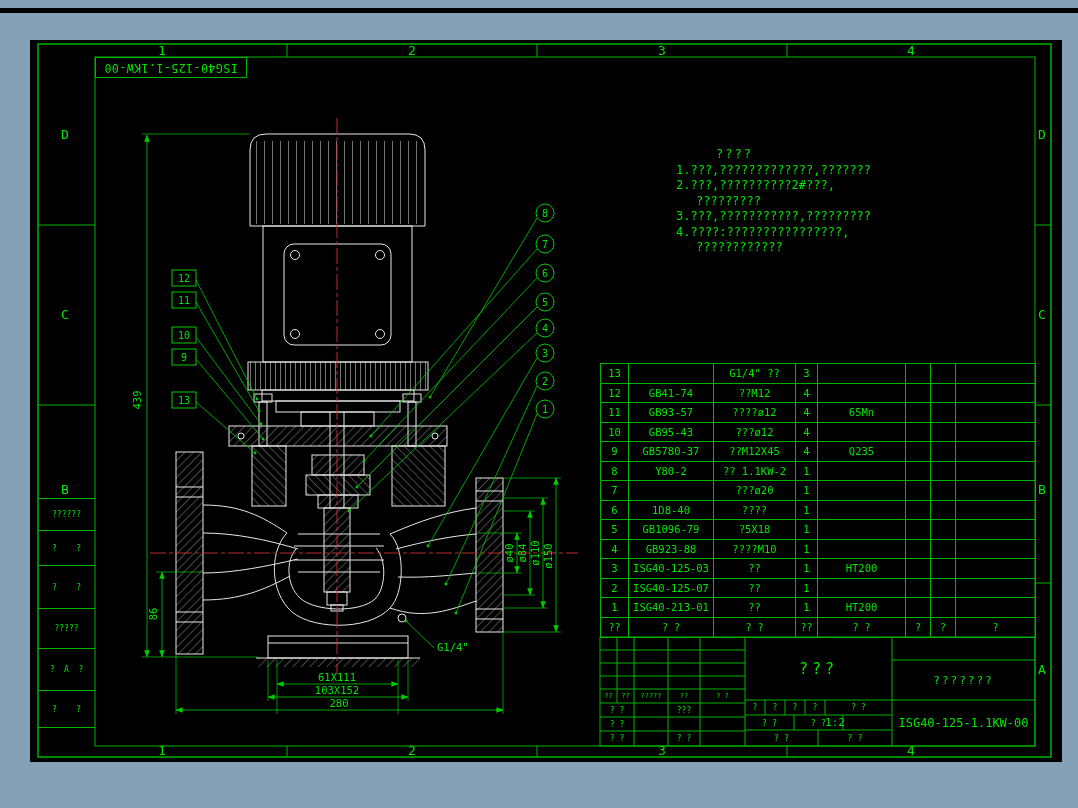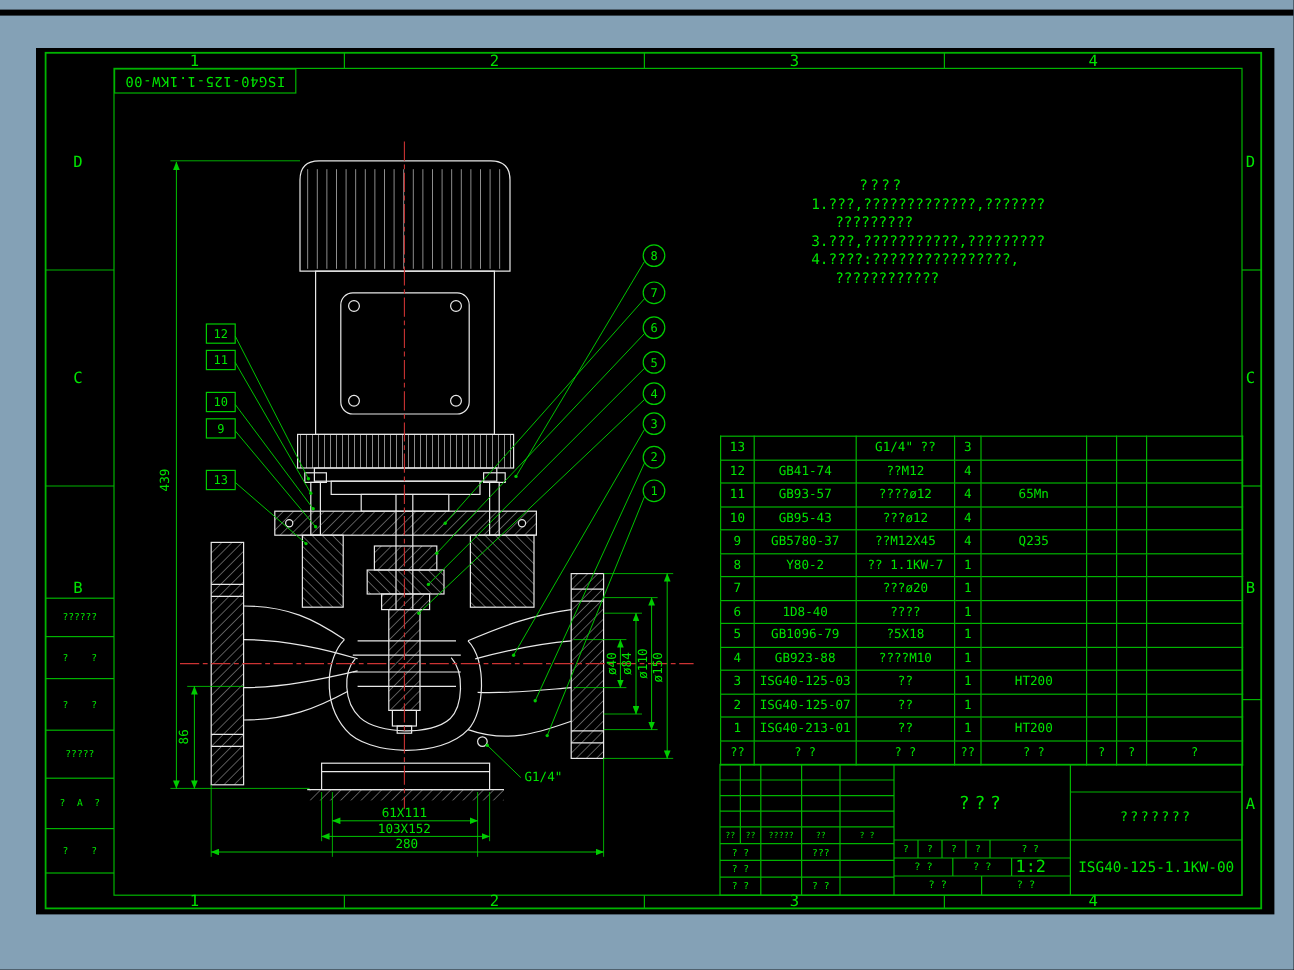--- a/index.html
+++ b/index.html
@@ -324,20 +324,21 @@
   <div class="mblock" style="height:35px">?    ?</div>
   <div class="mblock" style="height:43px">?    ?</div>
   <div class="mblock" style="height:40px">?????</div>
   <div class="mblock" style="height:42px">?  A  ?</div>
   <div class="mblock" style="height:38px">?    ?</div>
 </div>
 
 <div class="notes">
   <div class="title">????</div>
   <div>1.???,?????????????,???????</div>
+  <div>2.???,??????????2#???,</div>
   <div class="indent">?????????</div>
   <div>3.???,???????????,?????????</div>
   <div>4.????:????????????????,</div>
   <div class="indent">????????????</div>
 </div>
 
 <table class="bom">
   <colgroup>
     <col style="width:28px">
       <col style="width:85px">
@@ -395,21 +396,21 @@
         <td>??M12X45</td>
         <td>4</td>
         <td>Q235</td>
         <td></td>
         <td></td>
         <td></td>
       </tr>
     <tr>
         <td>8</td>
         <td>Y80-2</td>
-        <td>?? 1.1KW-7</td>
+        <td>?? 1.1KW-2</td>
         <td>1</td>
         <td></td>
         <td></td>
         <td></td>
         <td></td>
       </tr>
     <tr>
         <td>7</td>
         <td></td>
         <td>???ø20</td>
@@ -504,18 +505,18 @@
   <div class="tb-text" style="left:600px;top:731px;width:34px;height:15px;font-size:8px">? ?</div>
   <div class="tb-text" style="left:668px;top:731px;width:32px;height:15px;font-size:8px">? ?</div>
   <div class="tb-text" style="left:745px;top:650px;width:147px;height:38px;font-size:15px;letter-spacing:4px">???</div>
   <div class="tb-text" style="left:745px;top:700px;width:20px;height:15px;font-size:8px">?</div>
   <div class="tb-text" style="left:765px;top:700px;width:20px;height:15px;font-size:8px">?</div>
   <div class="tb-text" style="left:785px;top:700px;width:20px;height:15px;font-size:8px">?</div>
   <div class="tb-text" style="left:805px;top:700px;width:20px;height:15px;font-size:8px">?</div>
   <div class="tb-text" style="left:825px;top:700px;width:67px;height:15px;font-size:8px">? ?</div>
   <div class="tb-text" style="left:745px;top:715px;width:49px;height:15px;font-size:8.5px">? ?</div>
   <div class="tb-text" style="left:794px;top:715px;width:49px;height:15px;font-size:8.5px">? ?</div>
-  <div class="tb-text" style="left:845px;top:715px;width:28px;height:15px;font-size:14px">1:2</div>
+  <div class="tb-text" style="left:821px;top:715px;width:28px;height:15px;font-size:11px">1:2</div>
   <div class="tb-text" style="left:745px;top:730px;width:73px;height:16px;font-size:8.5px">? ?</div>
   <div class="tb-text" style="left:818px;top:730px;width:74px;height:16px;font-size:8.5px">? ?</div>
   <div class="tb-text" style="left:892px;top:662px;width:143px;height:36px;font-size:11px;letter-spacing:2px">???????</div>
   <div class="tb-text" style="left:892px;top:702px;width:143px;height:42px;font-size:12px">ISG40-125-1.1KW-00</div>
 </div>
 
 </body></html>

